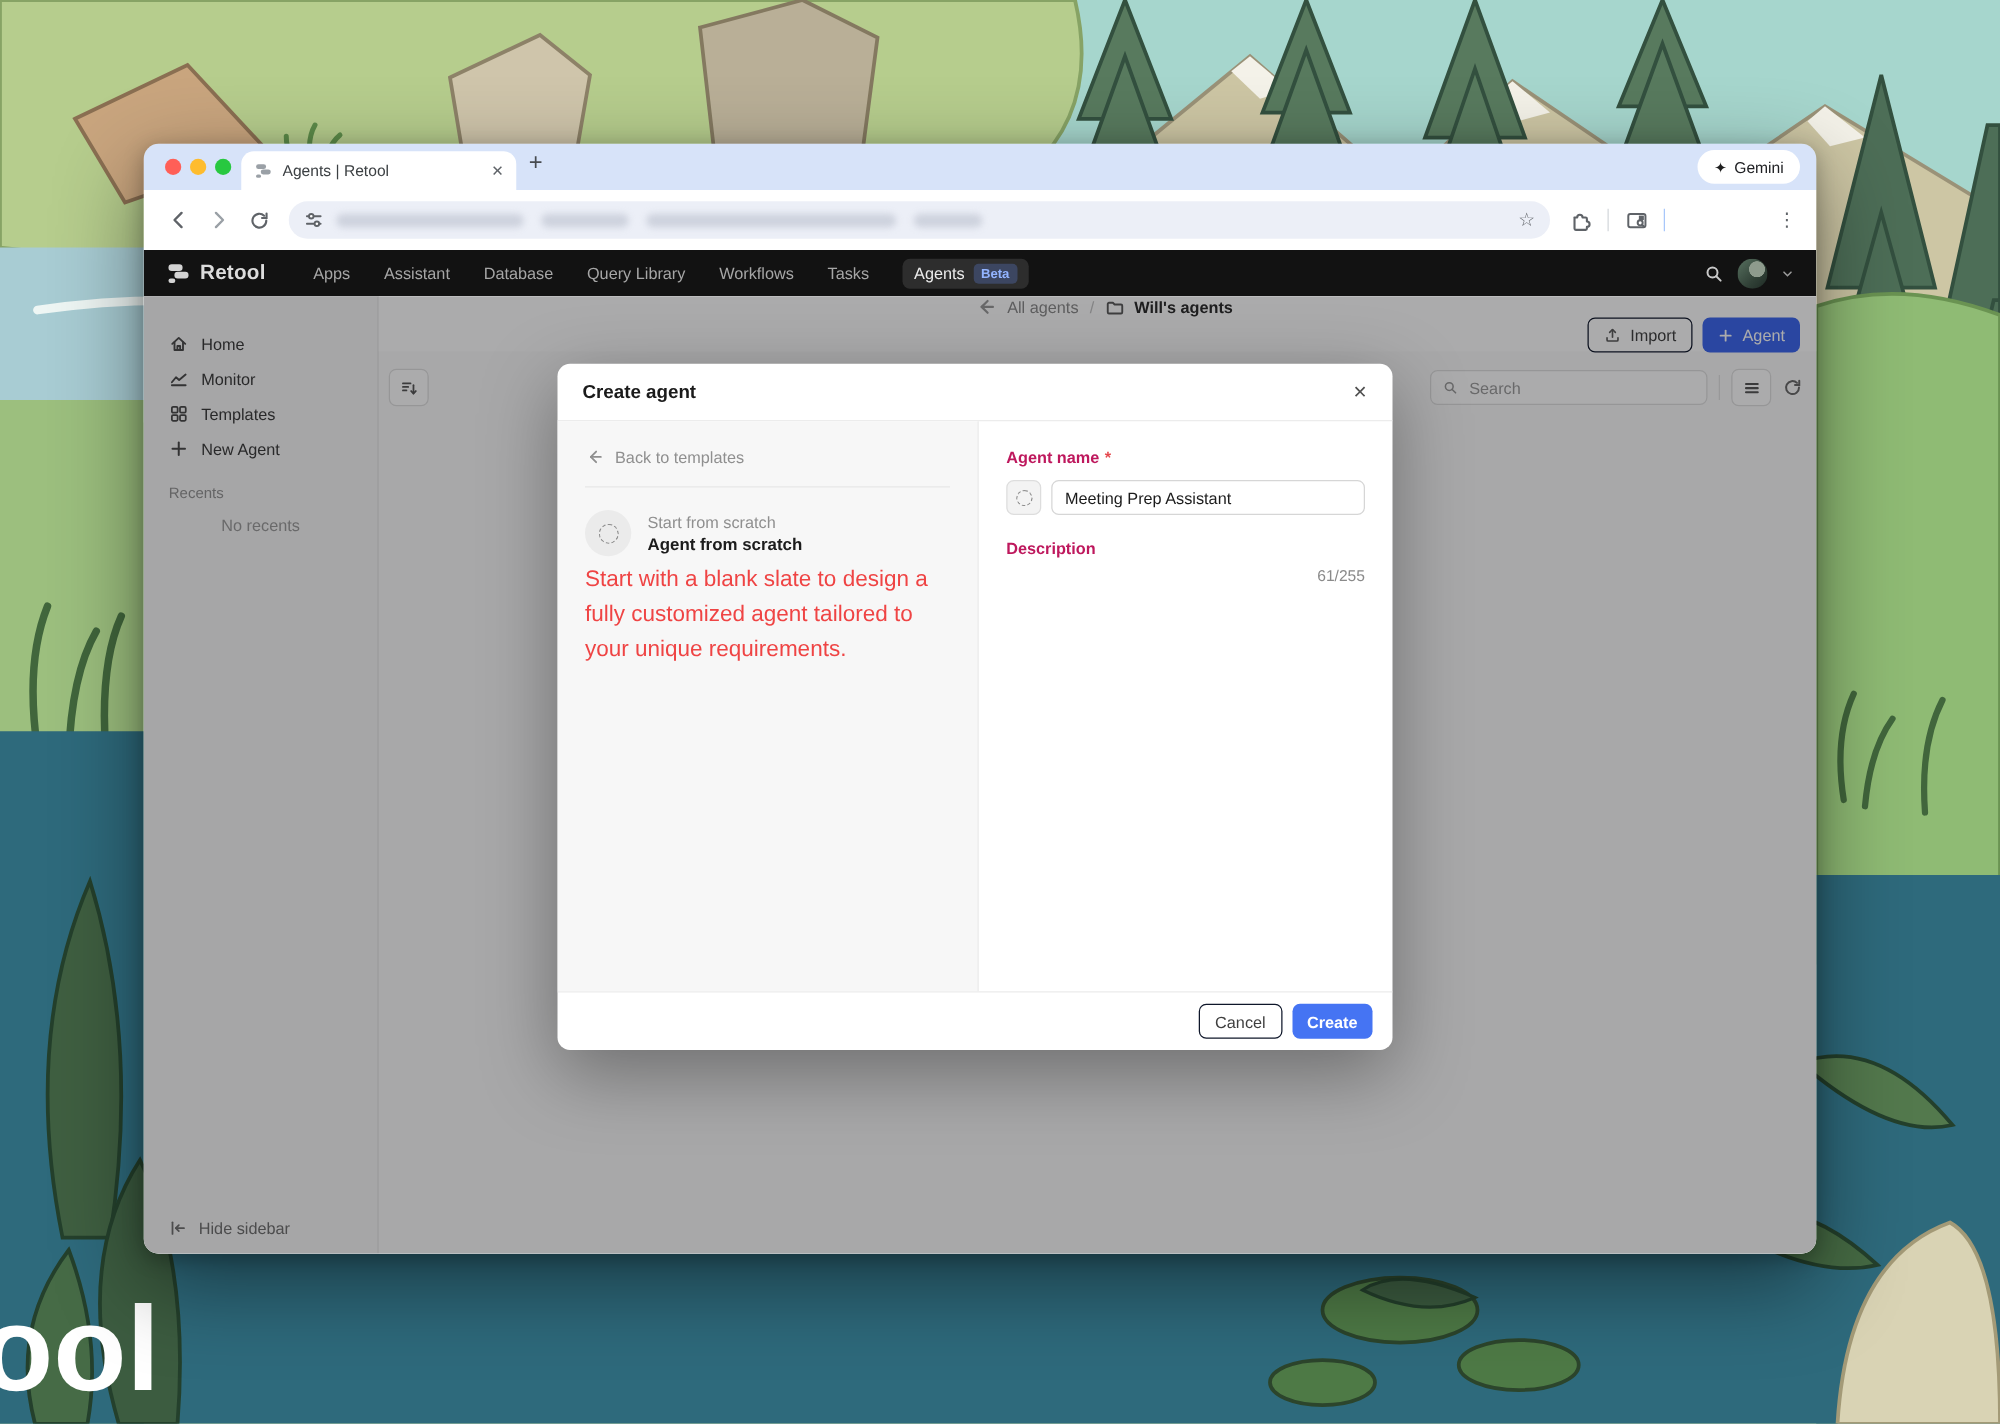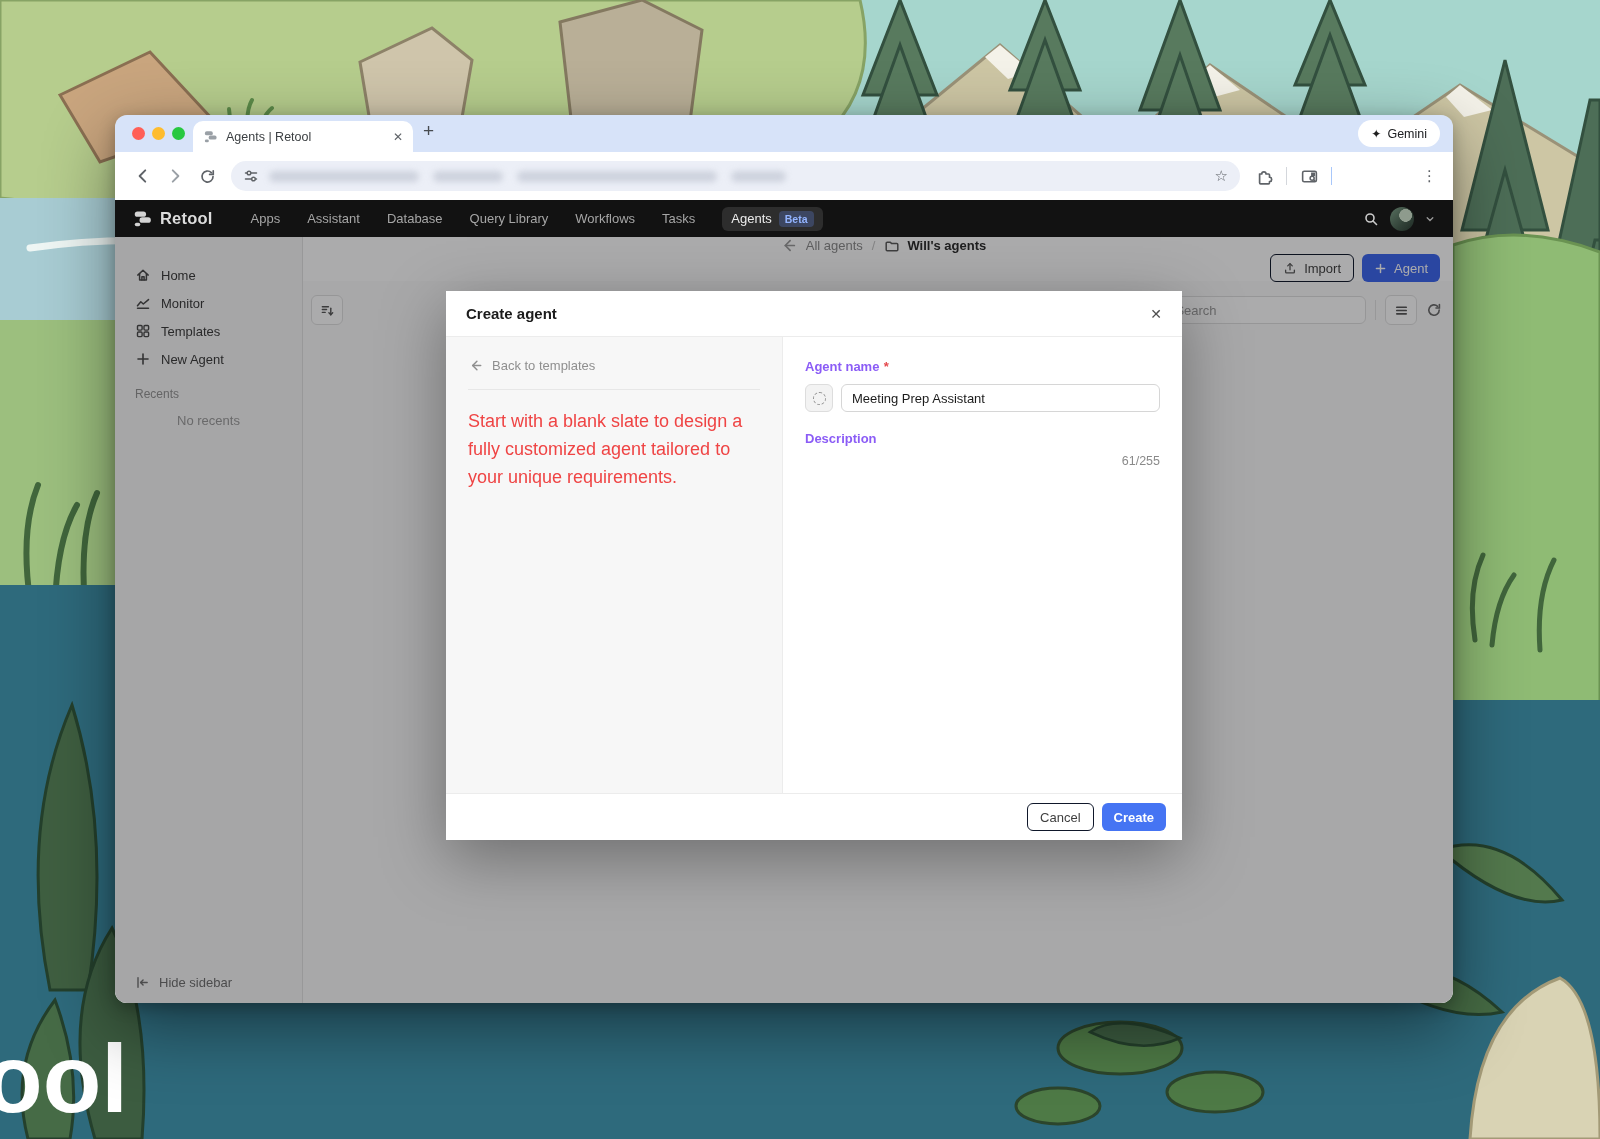--- a/index.html
+++ b/index.html
@@ -82,38 +82,38 @@
        align-items:center;gap:7px;padding:0 9px;box-sizing:border-box;color:#9b9b9b;}
   .search-box input{border:none;outline:none;background:transparent;font-size:13px;color:#333;width:100%;
        font-family:inherit;}
   .search-box input::placeholder{color:#9b9b9b;}
   .v-div{width:1px;height:20px;background:#e2e2e2;}
   .plain-ic{color:#5f5f5f;display:grid;place-items:center;}
 
   .dim-overlay{position:absolute;top:37px;left:0;right:0;bottom:0;background:rgba(8,9,12,.34);z-index:5;}
 
   
-  .modal{position:absolute;left:331px;top:91px;width:736px;height:549px;background:#fff;border-radius:0;
+  .modal{position:absolute;left:331px;top:91px;width:668px;height:549px;background:#fff;border-radius:10px;
        box-shadow:0 18px 60px rgba(0,0,0,.35);z-index:10;display:flex;flex-direction:column;overflow:hidden;}
   .m-head{height:46px;border-bottom:1px solid #ececec;display:flex;align-items:center;padding:0 20px;
        box-sizing:border-box;flex:0 0 auto;}
   .m-title{font-size:15px;font-weight:700;color:#1b1b1b;}
   .m-close{margin-left:auto;color:#4f4f4f;font-size:14px;}
   .m-body{flex:1;display:flex;min-height:0;}
   .m-left{width:337px;background:#f7f7f7;border-right:1px solid #ececec;padding:21px 22px;box-sizing:border-box;}
   .back-link{display:flex;align-items:center;gap:9px;color:#8f8f8f;font-size:13px;}
   .sep-line{border:none;border-top:1px solid #e7e7e7;margin:16px 0 18px;}
   .tmpl{display:flex;align-items:center;gap:13px;}
   .tmpl-icon{width:37px;height:37px;border-radius:50%;background:#ebebeb;display:grid;place-items:center;flex:0 0 auto;}
   .dashed-circle{width:16px;height:16px;border:1.6px dashed #8f8f8f;border-radius:50%;box-sizing:border-box;}
   .tmpl-eyebrow{font-size:13px;color:#8f8f8f;}
   .tmpl-name{font-size:13.5px;font-weight:700;color:#1c1c1c;margin-top:3px;}
   .tmpl-desc{margin-top:5px;font-size:18px;color:#ef4444;line-height:1.55;}
   .m-right{flex:1;padding:20px 22px;box-sizing:border-box;}
-  .f-label{font-size:13px;font-weight:600;color:#8b5cf6;}
+  .f-label{font-size:13px;font-weight:600;color:#be185d;}
   .req{color:#e5484d;}
   .name-row{display:flex;gap:8px;margin-top:9px;height:28px;}
   .icon-btn{width:28px;height:28px;border:1px solid #ddd;border-radius:6px;background:#f3f3f3;display:grid;
        place-items:center;box-sizing:border-box;flex:0 0 auto;}
   .icon-btn .dashed-circle{width:13px;height:13px;border-width:1.4px;}
   .name-input{flex:1;border:1px solid #d6d6d6;border-radius:6px;padding:1px 10px;font-size:13px;color:#1c1c1c;
        font-family:inherit;outline:none;min-width:0;}
   .desc-label{display:block;margin-top:19px;}
   .textarea{margin-top:9px;height:150px;border:1px solid #4d82f3;box-shadow:0 0 0 1.5px rgba(96,146,248,.35);
        border-radius:6px;padding:9px 11px;box-sizing:border-box;font-size:12.5px;color:#2a2a2a;line-height:1.5;
@@ -433,20 +433,29 @@
         <div class="m-body">
           <div class="m-left">
             <div class="back-link">
               <svg class="ic" width="15" height="15" viewBox="0 0 16 16" fill="none" stroke="#8f8f8f" stroke-width="1.6" stroke-linecap="round" stroke-linejoin="round">
                 <path d="M9.5 3.5 L5 8 L9.5 12.5"></path>
                   <path d="M5 8 H13.5"></path>
               </svg>
               <span>Back to templates</span>
             </div>
             <hr class="sep-line">
+            <div class="tmpl">
+              <span class="tmpl-icon">
+                <span class="dashed-circle"></span>
+              </span>
+              <span>
+                <div class="tmpl-eyebrow">Start from scratch</div>
+                <div class="tmpl-name">Agent from scratch</div>
+              </span>
+            </div>
             <div class="tmpl-desc">Start with a blank slate to design a fully customized agent tailored to your unique requirements.</div>
           </div>
           <div class="m-right">
             <div>
               <span class="f-label">Agent name</span>
               <span class="f-label req">*</span>
             </div>
             <div class="name-row">
               <span class="icon-btn">
                 <span class="dashed-circle"></span>

